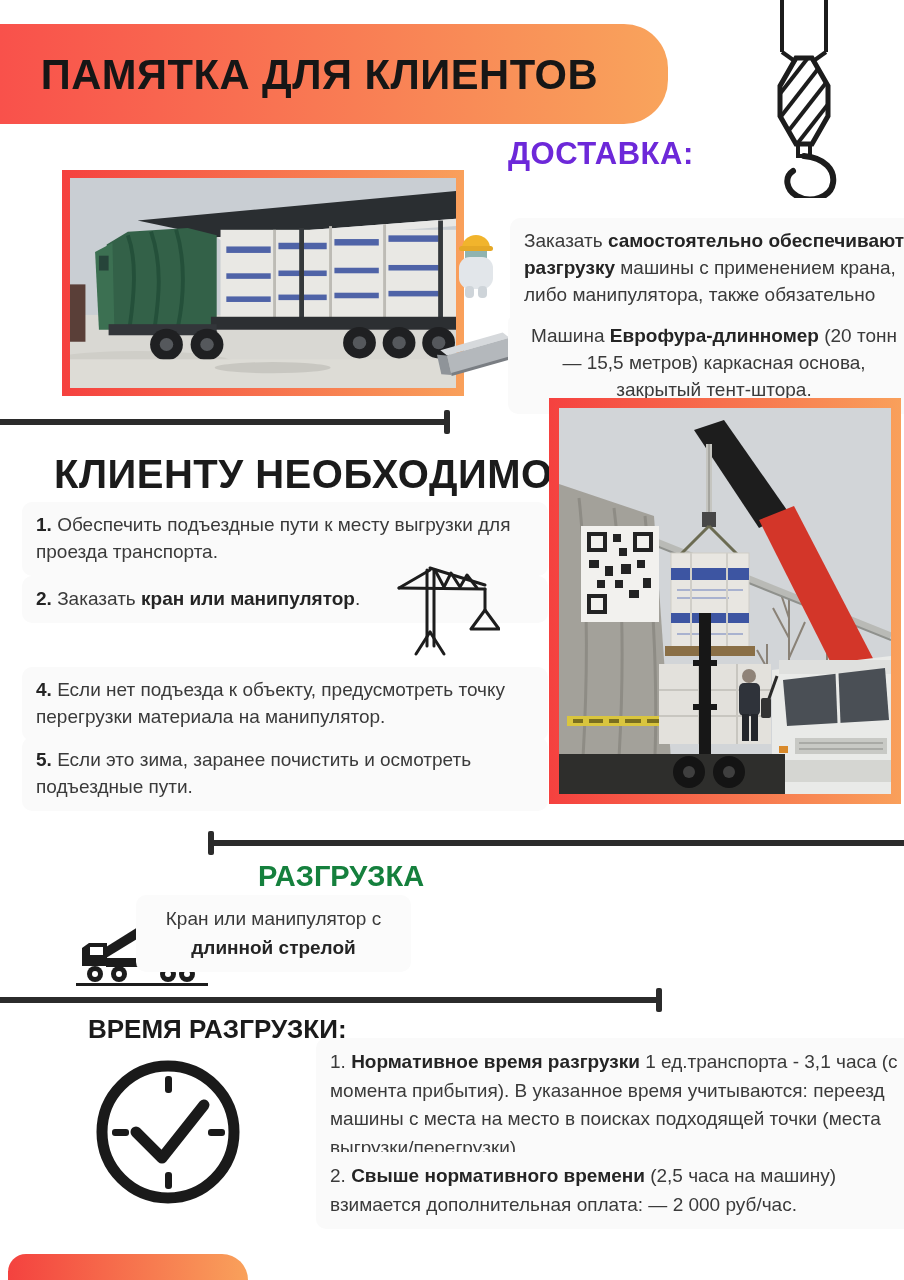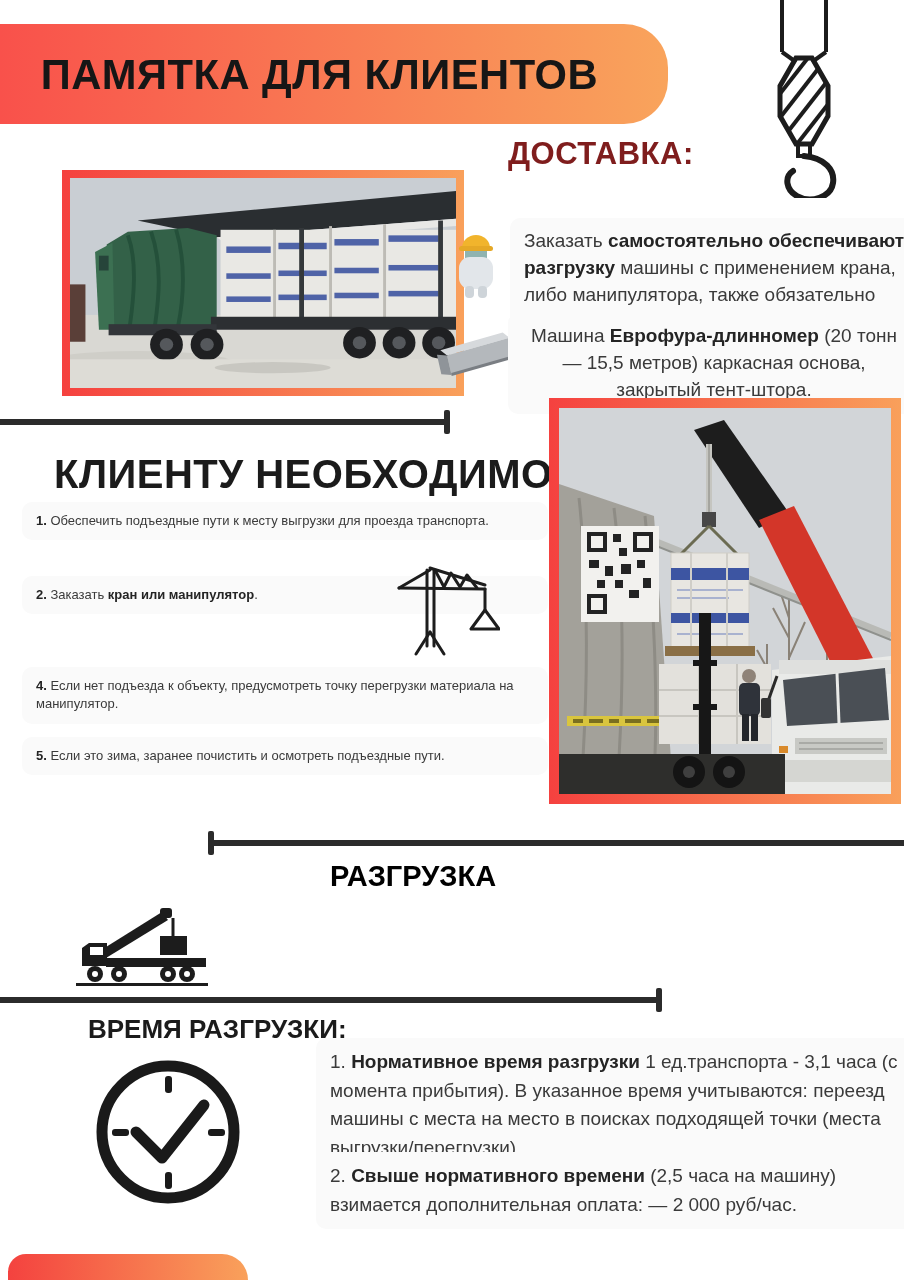--- a/index.html
+++ b/index.html
@@ -16,30 +16,30 @@
                 letter-spacing:0.5px;transform:scaleX(0.97);transform-origin:left center;white-space:nowrap;}
 
   
   .frame{background:linear-gradient(90deg,#f5413f 0%,#f9a05b 100%);}
   .frame svg{display:block;width:100%;height:100%;}
   .photo-truck{left:62px;top:170px;width:402px;height:226px;padding:0;}
   .photo-truck .inner{position:absolute;left:8px;top:8px;right:8px;bottom:8px;overflow:hidden;}
   .photo-crane{left:549px;top:398px;width:352px;height:406px;}
   .photo-crane .inner{position:absolute;left:10px;top:10px;right:10px;bottom:10px;overflow:hidden;}
 
-  .h-doc{left:508px;top:136px;font-size:31px;font-weight:800;color:#7f1d1d;letter-spacing:0.5px;}
+  .h-doc{left:508px;top:136px;font-size:31px;font-weight:800;color:#6d28d9;letter-spacing:0.5px;}
   .h-client{left:54px;top:452px;font-size:40px;font-weight:800;color:#1b1b1b;letter-spacing:0.5px;}
-  .h-unload{left:258px;top:860px;width:310px;text-align:center;font-size:29px;font-weight:800;color:#000000;}
+  .h-unload{left:258px;top:860px;width:310px;font-size:29px;font-weight:800;color:#15803d;}
   .h-time{left:64px;top:1014px;font-size:26px;font-weight:800;color:#1b1b1b;margin-left:24px;}
 
   .par{font-size:19px;line-height:1.42;background:#fafafa;border-radius:10px;padding:10px 14px;}
   .d-par1{left:510px;top:218px;width:380px;}
   .d-par2{left:508px;top:313px;width:384px;text-align:center;}
 
-  .need-item{left:22px;width:498px;font-size:13px;line-height:1.42;background:#fafafa;
+  .need-item{left:22px;width:498px;font-size:19px;line-height:1.42;background:#fafafa;
              border-radius:10px;padding:10px 14px;}
   .ni-1{top:502px;} .ni-2{top:576px;} .ni-3{top:629px;} .ni-4{top:667px;} .ni-5{top:737px;}
 
   .divider{height:6px;background:#2b2b2b;}
   .div-cap{width:6px;height:24px;background:#2b2b2b;border-radius:2px;}
   .d1{left:0;top:419px;width:448px;} .d1c{left:444px;top:410px;}
   .d2{left:211px;top:840px;width:693px;} .d2c{left:208px;top:831px;}
   .d3{left:0;top:997px;width:660px;} .d3c{left:656px;top:988px;}
 
   .unload-col{top:895px;text-align:center;font-size:19px;line-height:1.5;background:#fbfbfb;
@@ -323,20 +323,21 @@
       <g fill="#ffffff">
         <circle cx="19" cy="74" r="3"></circle>
           <circle cx="43" cy="74" r="3"></circle>
         <circle cx="92" cy="74" r="3"></circle>
           <circle cx="111" cy="74" r="3"></circle>
       </g>
       <rect x="0" y="83" width="132" height="3" fill="#1c1c1c"></rect>
     </svg>
   </div>
 
+  <div class="abs unload-col uc-1"><span>Кран или манипулятор с </span><b>длинной стрелой</b></div>
 
   <div class="abs divider d3"></div>
   <div class="abs div-cap d3c"></div>
 
   <div class="abs h-time">ВРЕМЯ РАЗГРУЗКИ:</div>
 
   <div class="abs icon clock-icon">
     <svg viewBox="0 0 165 165" fill="none">
       <circle cx="82" cy="82" r="66" stroke="#1a1a1a" stroke-width="11"></circle>
       <g fill="#1a1a1a">

